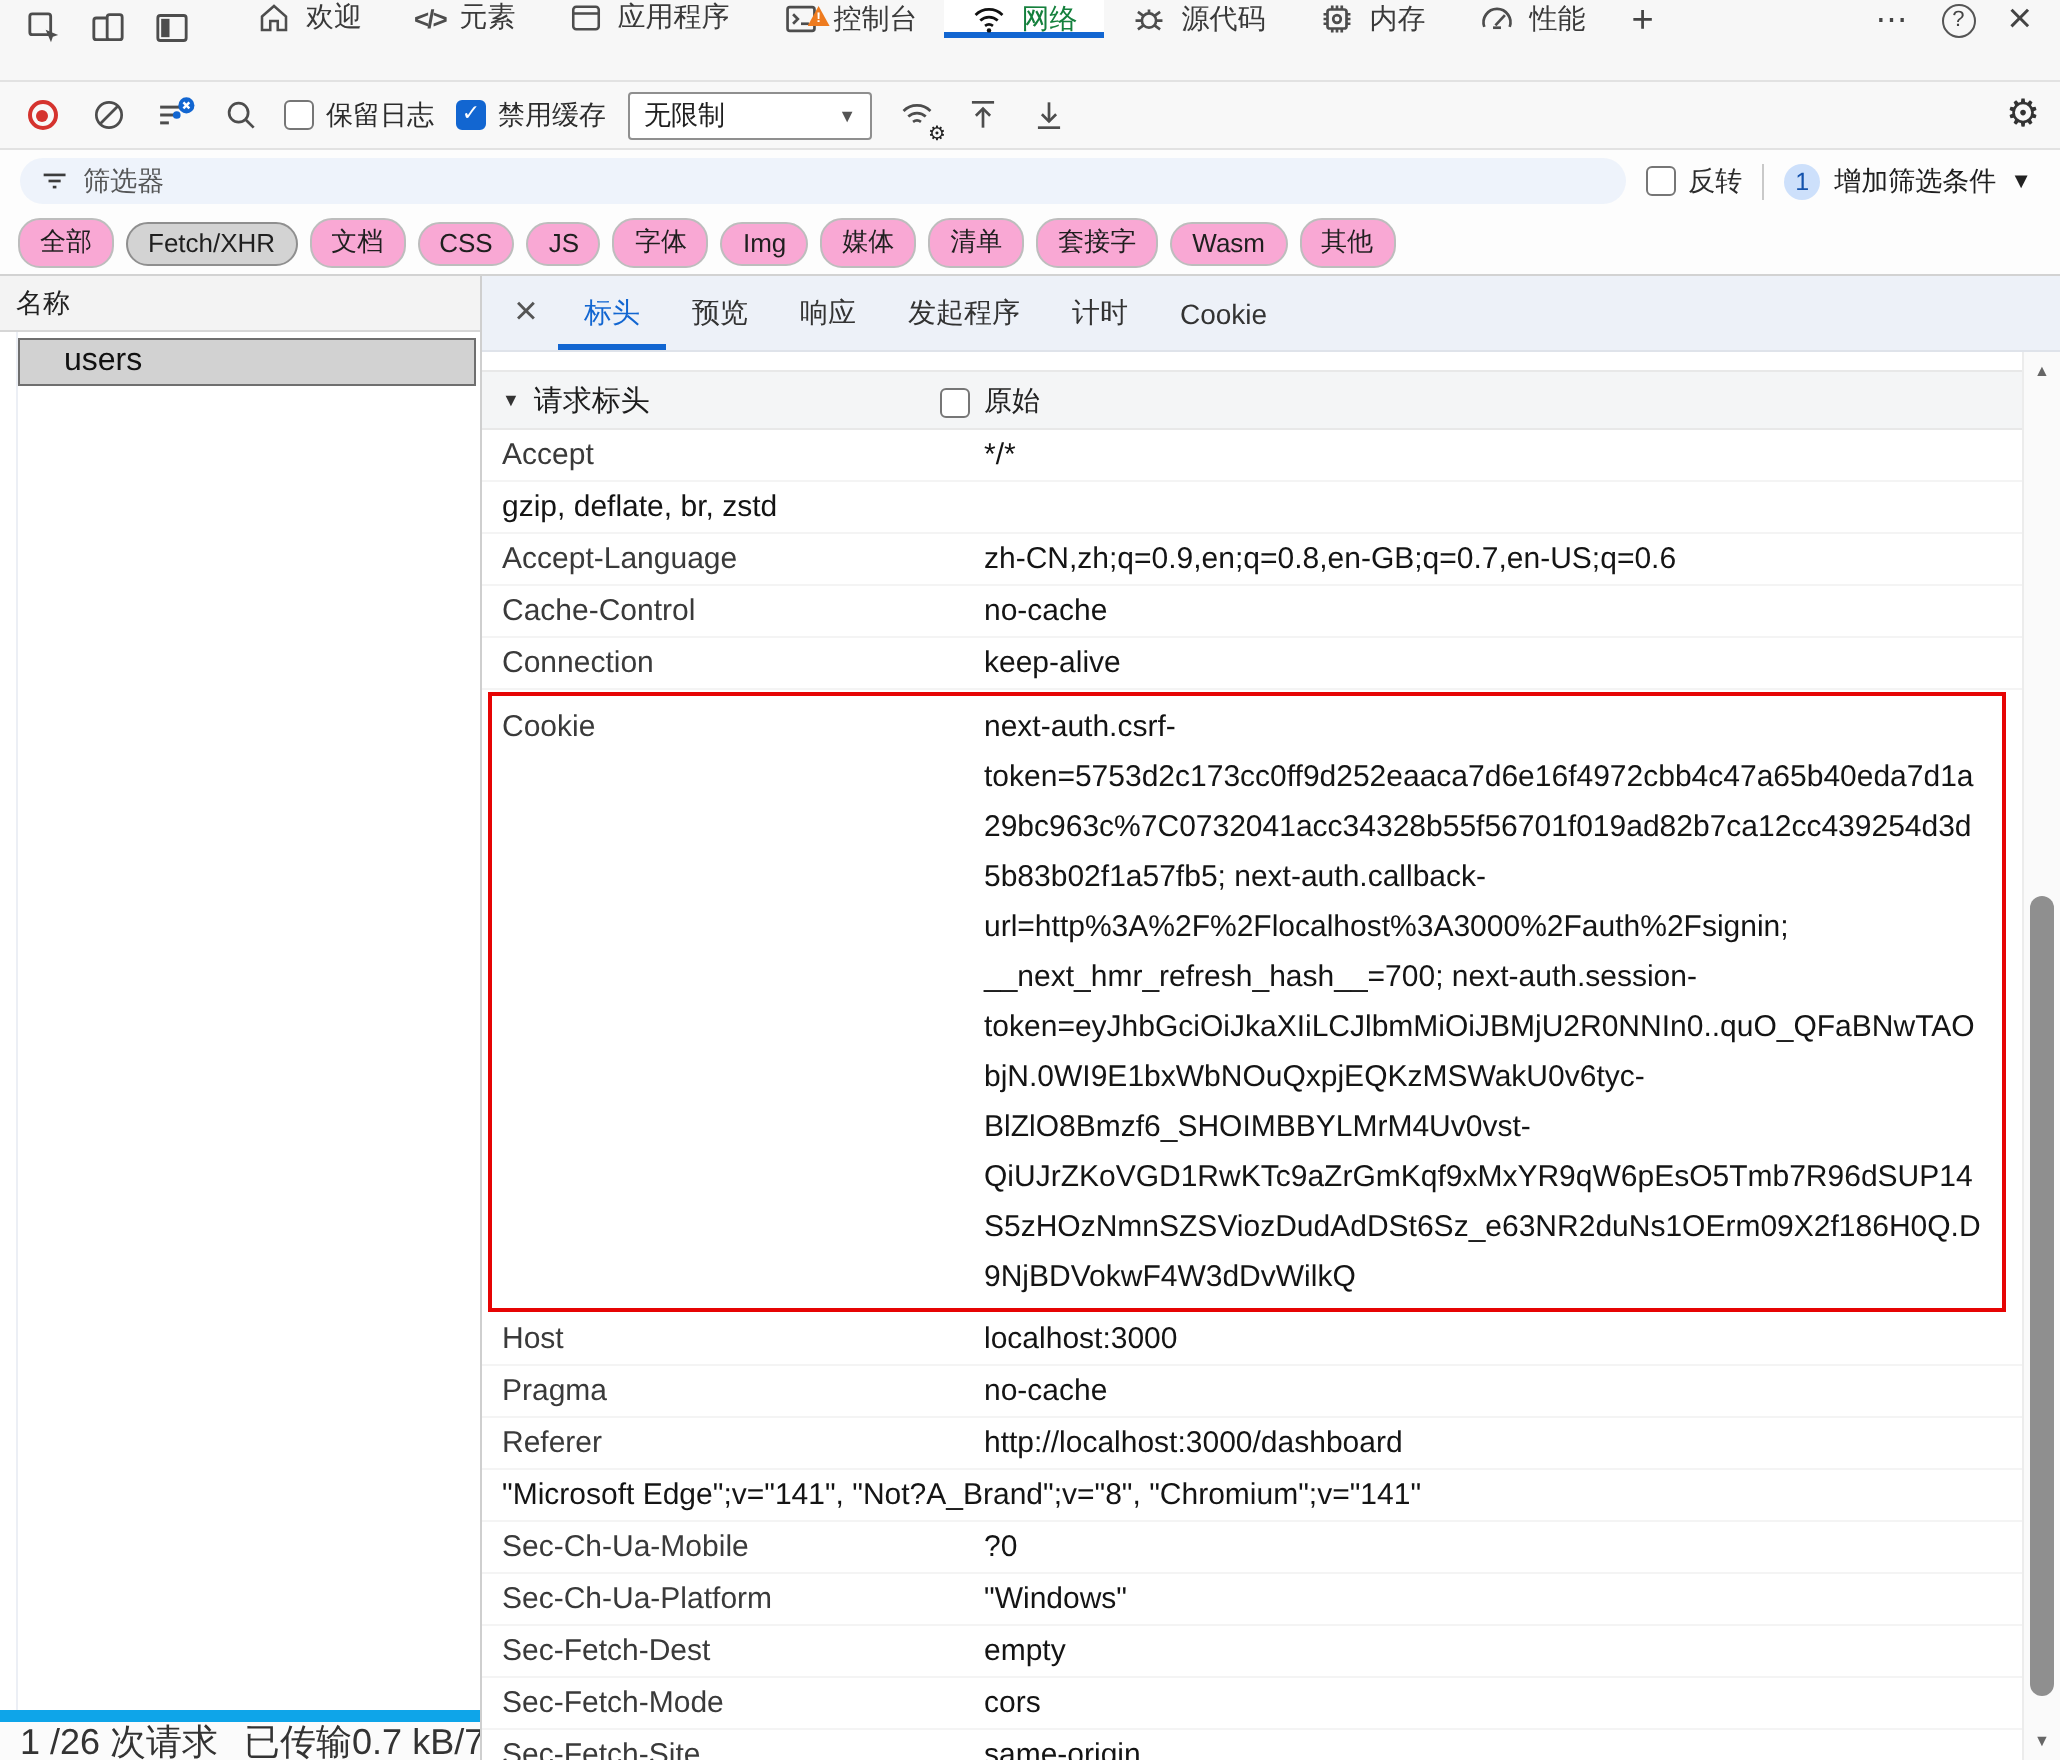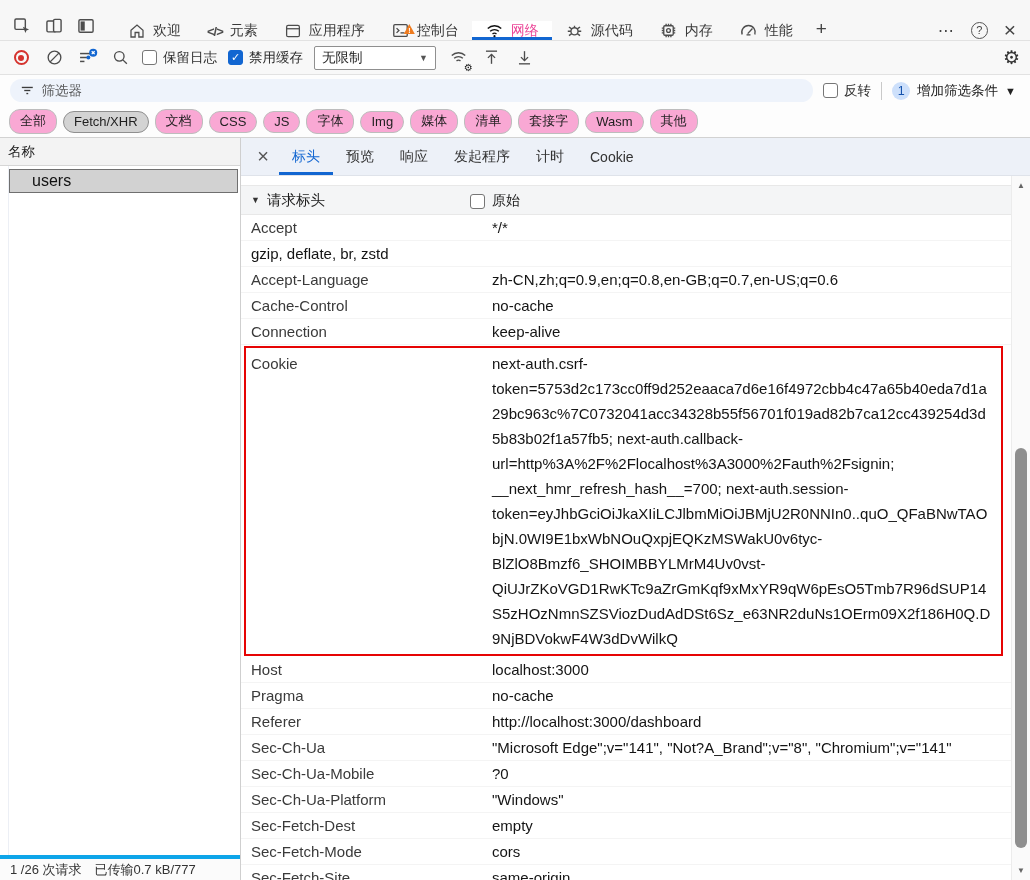--- a/index.html
+++ b/index.html
@@ -1,27 +1,27 @@
 <!DOCTYPE html>
 <html><head>
 <meta charset="utf-8">
 <style>
   * { margin:0; padding:0; box-sizing:border-box; }
   html,body { width:1030px; height:880px; overflow:hidden; background:#fff;
     font-family:"Liberation Sans","DejaVu Sans",sans-serif; color:#202020; }
   .devtools { width:1030px; height:880px; display:flex; flex-direction:column; background:#fff; }
 
   
-  .tabbar { height:41px; flex:0 0 41px; background:#f7f7f7; display:flex; align-items:flex-end; border-bottom:1px solid #e2e2e2; }
+  .tabbar { height:41px; flex:0 0 41px; background:#f7f7f7; display:flex; align-items:flex-start; border-bottom:1px solid #e2e2e2; }
   .iconbtns { display:flex; align-items:center; gap:4px; padding:0 6px 0 8px; }
   .iconbtn { width:28px; height:28px; display:flex; align-items:center; justify-content:center; border-radius:4px; }
   .tb-sep { width:1px; background:#dcdcdc; margin:7px 4px; }
   .mtab { display:flex; align-items:center; gap:7px; padding:0 13px; font-size:14px; color:#3a3a3a; position:relative; white-space:nowrap; }
   .mtab svg { flex:0 0 auto; }
-  .mtab.active { background:#fff; color:#ec4899; box-shadow: inset 0 -3px 0 0 #1266d1; }
+  .mtab.active { background:#fff; color:#15803d; box-shadow: inset 0 -3px 0 0 #1266d1; }
   .mtab.plus { font-size:19px; color:#444; padding:0 10px; }
   .tab-spacer { flex:1; }
   .winctrl { display:flex; align-items:center; gap:16px; padding-right:14px; color:#444; }
   .more-glyph { font-size:16px; letter-spacing:1px; }
   .help-glyph { width:17px; height:17px; border:1.5px solid #555; border-radius:50%; font-size:11px; line-height:14px; text-align:center; display:inline-block; }
   .close-glyph { font-size:21px; line-height:20px; }
   .warnbadge { position:absolute; left:26px; bottom:6px; width:11px; height:10px; background:#ee7b1f;
     clip-path:polygon(50% 0,100% 100%,0 100%); color:#fff; font-size:7px; font-weight:bold; text-align:center; line-height:13px; }
 
   
@@ -56,21 +56,21 @@
 
   
   .main { flex:1; display:flex; min-height:0; }
 
   
   .left { width:241px; flex:0 0 241px; border-right:1px solid #cfcfcf; position:relative; background:#fff; display:flex; flex-direction:column; }
   .left::before { content:""; position:absolute; left:8px; top:28px; bottom:25px; width:1px; background:#eceff5; }
   .colhead { height:28px; line-height:27px; background:#f3f3f3; border-bottom:1px solid #d6d6d6; padding-left:8px; font-size:13.5px; color:#222; }
   .reqrow { margin:3px 2px 0 9px; height:24px; background:#d2d2d2; border:1.5px solid #6f6f6f; display:flex; align-items:center; padding-left:22px; font-size:16px; color:#111; }
   .leftfill { flex:1; }
-  .statusbar { height:25px; flex:0 0 25px; border-top:4px solid #0ea5e9; background:#fbfbfb; display:flex; align-items:center; gap:13px; padding-left:10px; font-size:13px; color:#333; white-space:nowrap; overflow:hidden; }
+  .statusbar { height:25px; flex:0 0 25px; border-top:6px solid #0ea5e9; background:#fbfbfb; display:flex; align-items:center; gap:13px; padding-left:10px; font-size:18px; color:#333; white-space:nowrap; overflow:hidden; }
 
   
   .right { flex:1; position:relative; min-width:0; background:#fff; }
   .dtabs { height:38px; background:#edf1f8; border-bottom:1px solid #dfe3ea; display:flex; align-items:stretch; padding-left:6px; }
   .dclose { width:32px; display:flex; align-items:center; justify-content:center; font-size:20px; color:#555; }
   .dtab { padding:0 13px; display:flex; align-items:center; font-size:14px; color:#333; white-space:nowrap; }
   .dtab.active { color:#1266d1; box-shadow: inset 0 -3px 0 0 #1266d1; }
 
   .content { position:absolute; top:38px; left:0; right:19px; bottom:0; overflow:hidden; background:#fff; padding-top:9px; }
   .secthead { height:30px; background:#f4f5f6; border-top:1px solid #e8e8e8; border-bottom:1px solid #e8e8e8; display:flex; align-items:center; padding-left:10px; font-size:14.5px; color:#1c1c1c; position:relative; }
@@ -359,21 +359,20 @@
           </div>
         <div class="hrow">
             <span class="hname">Pragma</span>
             <span class="hval">no-cache</span>
           </div>
         <div class="hrow">
             <span class="hname">Referer</span>
             <span class="hval">http://localhost:3000/dashboard</span>
           </div>
         <div class="hrow">
-            <span class="hname">Sec-Ch-Ua</span>
             <span class="hval">"Microsoft Edge";v="141", "Not?A_Brand";v="8", "Chromium";v="141"</span>
           </div>
         <div class="hrow">
             <span class="hname">Sec-Ch-Ua-Mobile</span>
             <span class="hval">?0</span>
           </div>
         <div class="hrow">
             <span class="hname">Sec-Ch-Ua-Platform</span>
             <span class="hval">"Windows"</span>
           </div>

